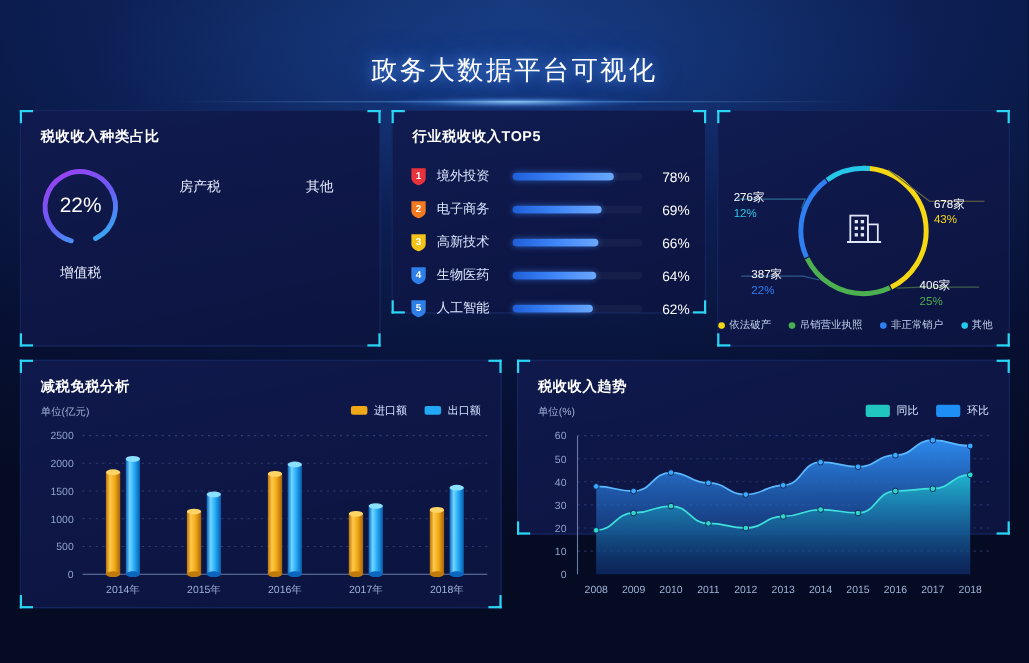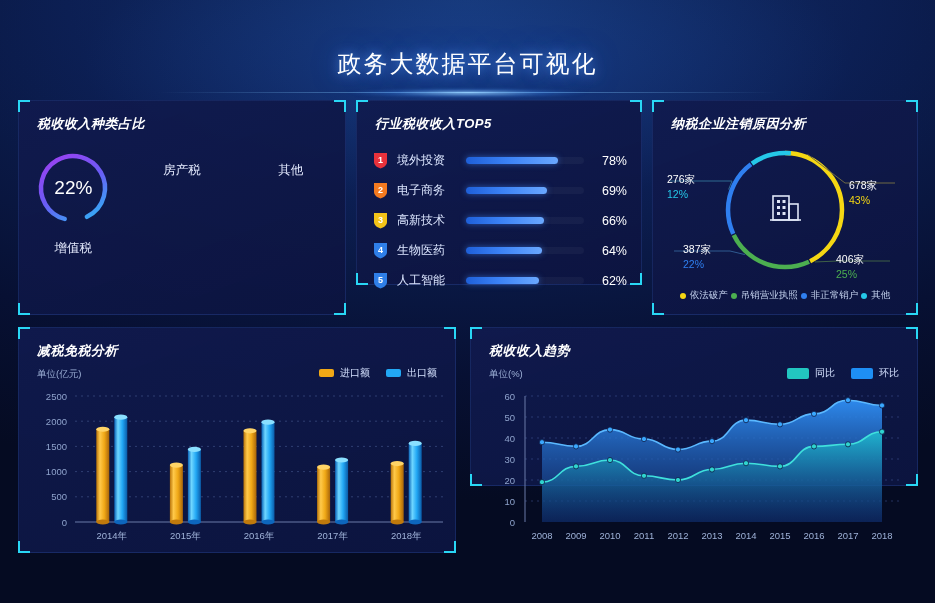--- a/index.html
+++ b/index.html
@@ -48,21 +48,20 @@
   .corner { position: absolute; width: 12px; height: 12px; pointer-events: none; }
   .corner.tl { left: -1px; top: -1px; border-left: 2px solid #29d7f5; border-top: 2px solid #29d7f5; }
   .corner.tr { right: -1px; top: -1px; border-right: 2px solid #29d7f5; border-top: 2px solid #29d7f5; }
   .corner.bl { left: -1px; bottom: -1px; border-left: 2px solid #29d7f5; border-bottom: 2px solid #29d7f5; }
   .corner.br { right: -1px; bottom: -1px; border-right: 2px solid #29d7f5; border-bottom: 2px solid #29d7f5; }
 
   .panel-title {
     position: absolute; left: 18px; top: 14px;
     font-size: 13px; color: #ffffff; font-weight: bold;
     letter-spacing: 0.5px;
-    font-style: italic;
   }
 
   
   #panel-tax-share   { left: 18px;  top: 100px; width: 328px; height: 215px; }
   #panel-industry    { left: 356px; top: 100px; width: 286px; height: 185px; }
   #panel-cancel      { left: 652px; top: 100px; width: 266px; height: 215px; }
   #panel-reduction   { left: 18px;  top: 327px; width: 438px; height: 226px; }
   #panel-trend       { left: 470px; top: 327px; width: 448px; height: 159px; }
 
   
@@ -119,21 +118,21 @@
 
   
   .donut-wrap { position: absolute; left: 0; top: 34px; width: 100%; height: 150px; }
   .donut-wrap svg { position: absolute; left: 50%; top: 0; transform: translateX(-50%); }
   .donut-label { position: absolute; font-size: 10.5px; white-space: nowrap; }
   .donut-label .cnt { color: #ffffff; display: block; }
   .donut-label .pct { display: block; margin-top: 1px; }
 
   .donut-legend {
     position: absolute; left: 0; bottom: 12px; width: 100%;
-    display: flex; justify-content: center; align-items: center; gap: 3px;
+    display: flex; align-items: center; gap: 16px;
     font-size: 9.5px;
   }
   .legend-item { display: flex; align-items: center; gap: 4px; color: #c4d2ee; }
   .legend-dot { width: 6px; height: 6px; border-radius: 50%; display: inline-block; }
 
   
   .axis-unit {
     position: absolute; left: 18px; top: 40px;
     font-size: 9.5px; color: #9fb2d8;
   }
@@ -270,21 +269,20 @@
         <div class="rank-pct">62%</div>
       </div>
     </div>
 </div>
 
 <div class="panel" id="panel-cancel">
   <span class="corner tl"></span>
   <span class="corner tr"></span>
   <span class="corner bl"></span>
   <span class="corner br"></span>
-  <div class="panel-title">纳税企业注销原因分析</div>
 
   <div class="donut-wrap">
     <svg id="donut-svg" width="266" height="150" viewBox="0 0 266 150">
         <circle cx="133" cy="75" r="57" fill="none" stroke="#f5d713" stroke-width="4.5" stroke-dasharray="152.80706667060753 205.33449583862887" stroke-dashoffset="0" transform="rotate(-90 133 75)"></circle>
         <circle cx="133" cy="75" r="57" fill="none" stroke="#4caf50" stroke-width="4.5" stroke-dasharray="88.34158541894497 269.7999770902914" stroke-dashoffset="-154.00087187897165" transform="rotate(-90 133 75)"></circle>
         <circle cx="133" cy="75" r="57" fill="none" stroke="#2f7ff0" stroke-width="4.5" stroke-dasharray="77.59733854366789 280.5442239655685" stroke-dashoffset="-243.53626250628074" transform="rotate(-90 133 75)"></circle>
         <circle cx="133" cy="75" r="57" fill="none" stroke="#25c8e8" stroke-width="4.5" stroke-dasharray="41.78318229274425 316.35838021649215" stroke-dashoffset="-322.32740625831275" transform="rotate(-90 133 75)"></circle>
         <path d="M155.47639560495472,19.368968725992758 L193,48 L243,48" fill="none" stroke="#6e6a45" stroke-width="1"></path>
         <path d="M163,126.96152422706632 L186,126 L238,126" fill="none" stroke="#3e6047" stroke-width="1"></path>
         <path d="M92.85216361846851,119.58868952864366 L78,116 L22,116" fill="none" stroke="#2f5a90" stroke-width="1"></path>

